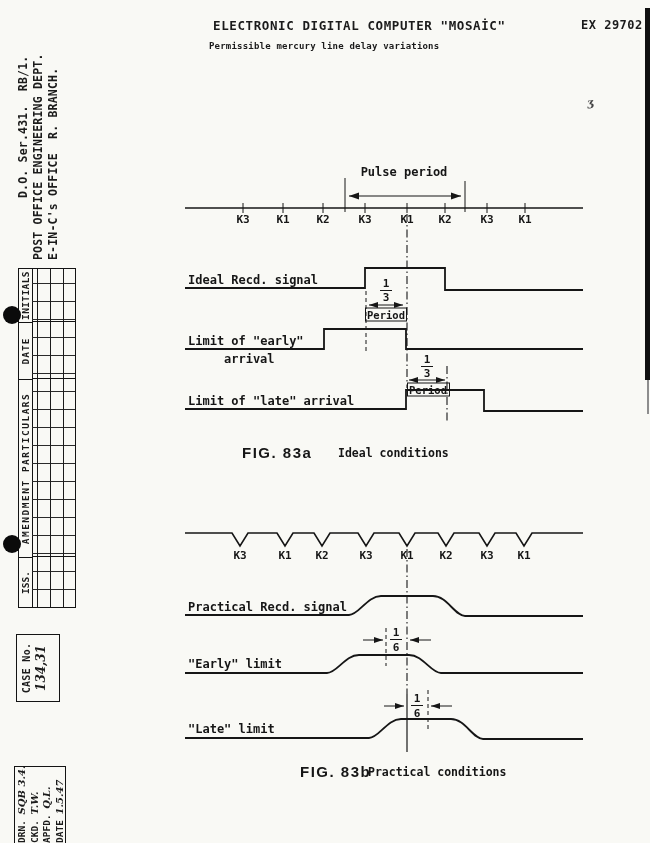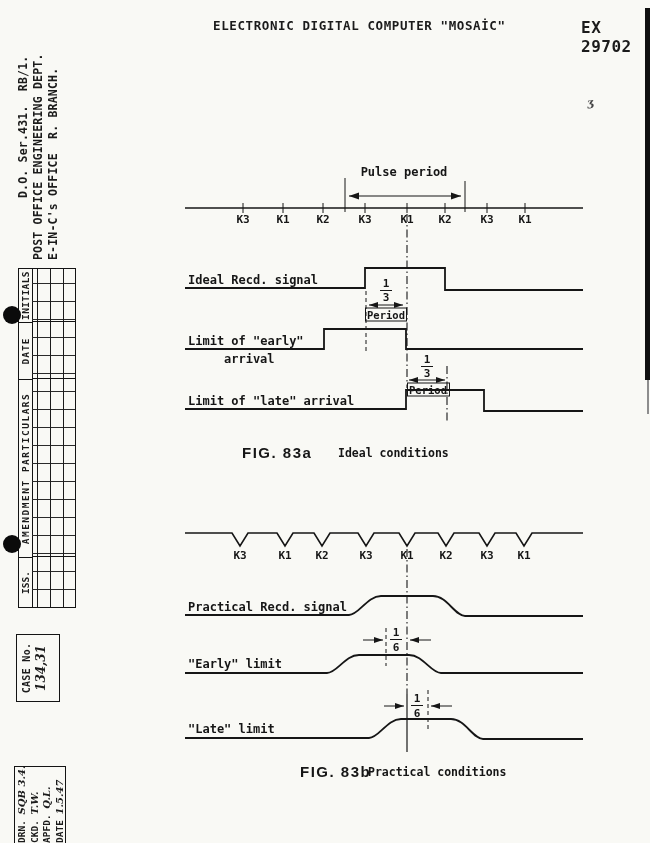--- a/index.html
+++ b/index.html
@@ -35,21 +35,22 @@
   .dsh{stroke-dasharray:4 3;}
   .ddot{stroke-dasharray:8 3 1.5 3;stroke-width:1.1;}
   .ah{fill:#161616;stroke:none;}
 </style>
 </head>
 <body>
 
 <div class="page">
 
   <div class="abs mono" style="left:213px;top:18px;font-size:12.5px;letter-spacing:0.6px;">ELECTRONIC DIGITAL COMPUTER "MOSAİC"</div>
-  <div class="abs mono" style="left:581px;top:18px;font-size:16px;letter-spacing:0.5px;">EX 29702</div>
+  <div class="abs mono" style="left:581px;top:18px;font-size:12px;letter-spacing:0.5px;">EX 29702</div>
+  <div class="abs mono" style="left:209px;top:41px;font-size:9px;letter-spacing:0.2px;">Permissible mercury line delay variations</div>
   <div class="abs hand" style="left:587px;top:96px;font-size:11px;color:#444;transform:rotate(-8deg);">ʒ</div>
 
   <div class="abs" style="left:645px;top:8px;width:5px;height:372px;background:#101010;"></div>
   <div class="abs" style="left:647px;top:380px;width:2px;height:34px;background:#8d8d8d;"></div>
 
   <div class="vblock mono" style="left:16px;top:58px;width:202px;height:46px;font-size:11.5px;line-height:15px;letter-spacing:0.2px;">
     <div class="issue-line" style="padding-left:62px;">D.O. Ser.431.  RB/1.</div>
     <div class="issue-line">POST OFFICE ENGINEERING DEPT.</div>
     <div class="issue-line">E-IN-C's OFFICE  R. BRANCH.</div>
   </div>

